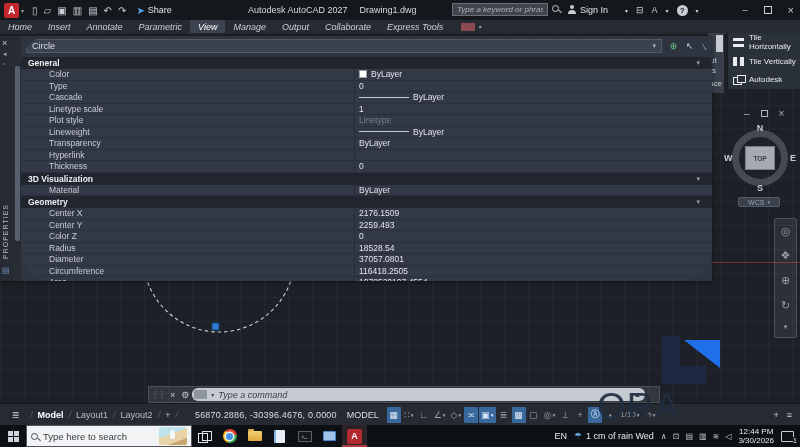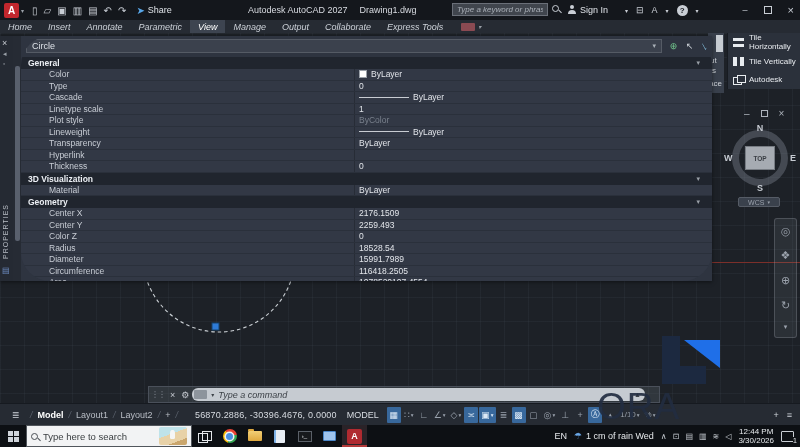--- a/index.html
+++ b/index.html
@@ -269,21 +269,21 @@
           </div>
           <div class="prow">
             <span class="plabel">Linetype scale</span>
             <span class="pvalue">
               <span>1</span>
             </span>
           </div>
           <div class="prow">
             <span class="plabel">Plot style</span>
             <span class="pvalue muted">
-              <span>ByColor</span>
+              <span>Linetype</span>
             </span>
           </div>
           <div class="prow">
             <span class="plabel">Lineweight</span>
             <span class="pvalue">
               <span class="lineglyph"></span>
               <span>ByLayer</span>
             </span>
           </div>
           <div class="prow">
@@ -338,21 +338,21 @@
           </div>
           <div class="prow">
             <span class="plabel">Radius</span>
             <span class="pvalue">
               <span>18528.54</span>
             </span>
           </div>
           <div class="prow">
             <span class="plabel">Diameter</span>
             <span class="pvalue">
-              <span>15991.7989</span>
+              <span>37057.0801</span>
             </span>
           </div>
           <div class="prow">
             <span class="plabel">Circumference</span>
             <span class="pvalue">
               <span>116418.2505</span>
             </span>
           </div>
           <div class="prow">
             <span class="plabel">Area</span>

